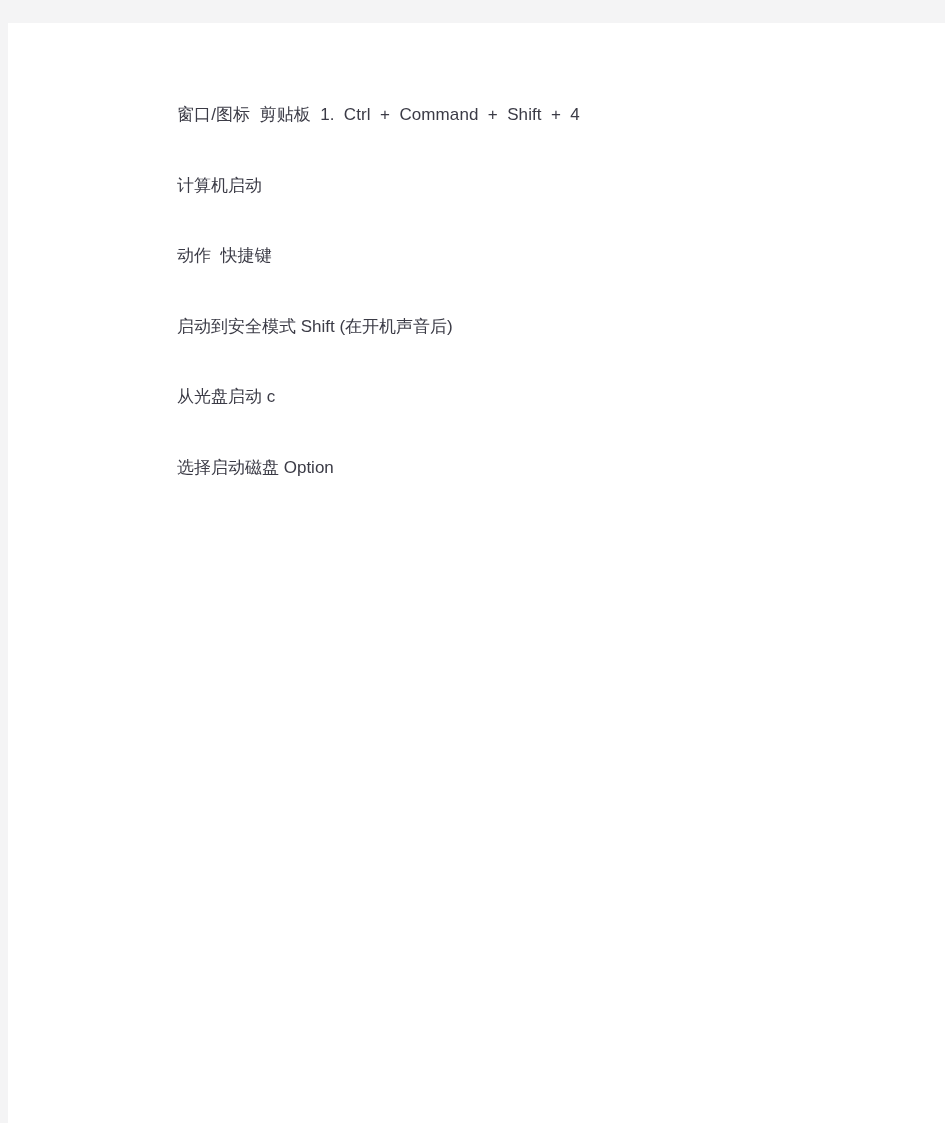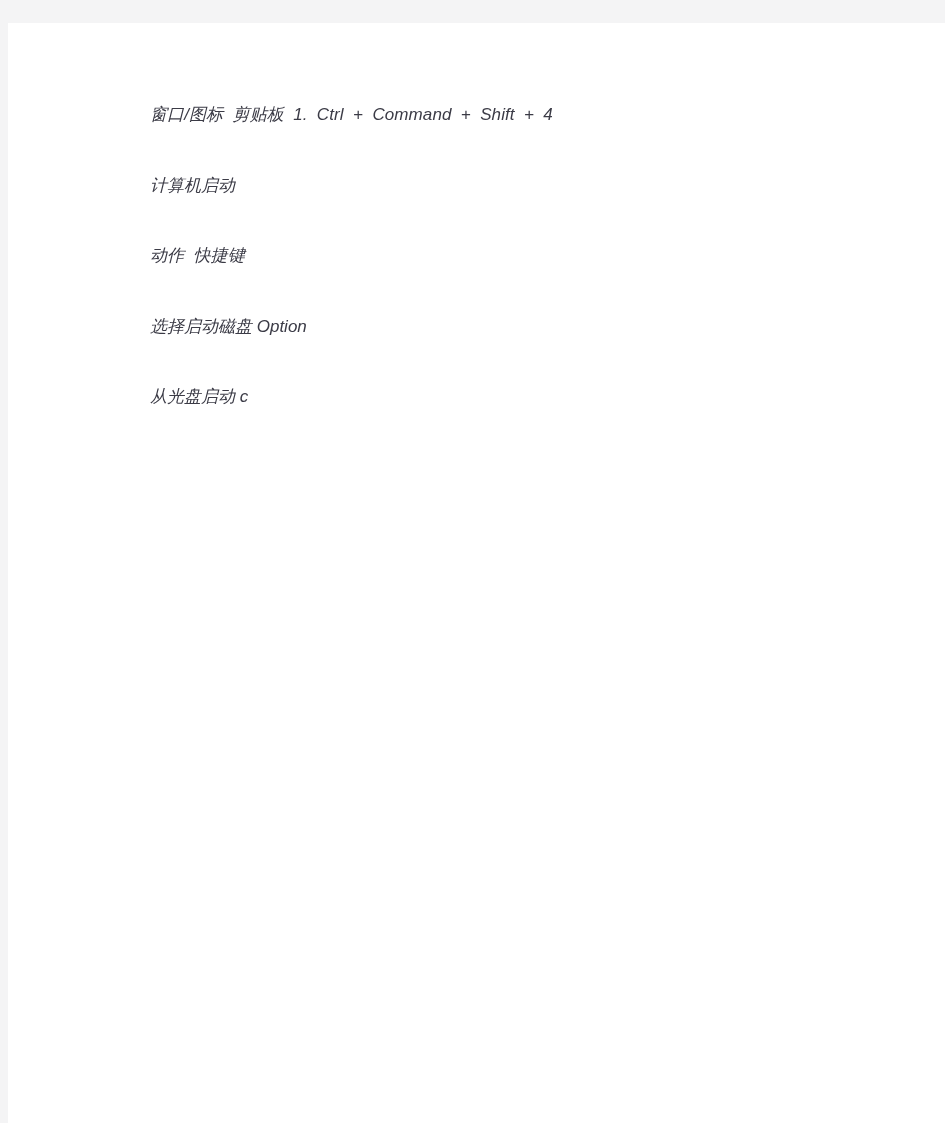--- a/index.html
+++ b/index.html
@@ -32,24 +32,23 @@
     top: 23px;
     left: 8px;
     width: 937px;
     height: 1100px;
     background: #ffffff;
   }
 
   .doc-body {
     position: absolute;
     top: 0;
-    left: 142px;
+    left: 169px;
     width: 740px;
     padding-top: 78px;
-    font-style: italic;
   }
 
   .doc-para {
     margin: 0;
     padding: 0;
     height: 70.5px;
     line-height: 28px;
     font-size: 17px;
     color: #3b3b46;
     letter-spacing: 0.1px;
@@ -73,24 +72,25 @@
   <div class="doc-body">
 
     <p class="doc-para">窗口/图标 剪贴板 1. Ctrl + Command + Shift + 4</p>
 
 
 
     <p class="doc-para tight">计算机启动</p>
 
     <p class="doc-para">动作 快捷键</p>
 
+    <p class="doc-para tight">启动到安全模式 Shift (在开机声音后)</p>
 
 
 
+    <p class="doc-para tight">从光盘启动 c</p>
+
     <p class="doc-para tight">选择启动磁盘 Option</p>
-
-    <p class="doc-para tight">从光盘启动 c</p>
 
 
 
 
   </div>
 </div>
 
 </body></html>

